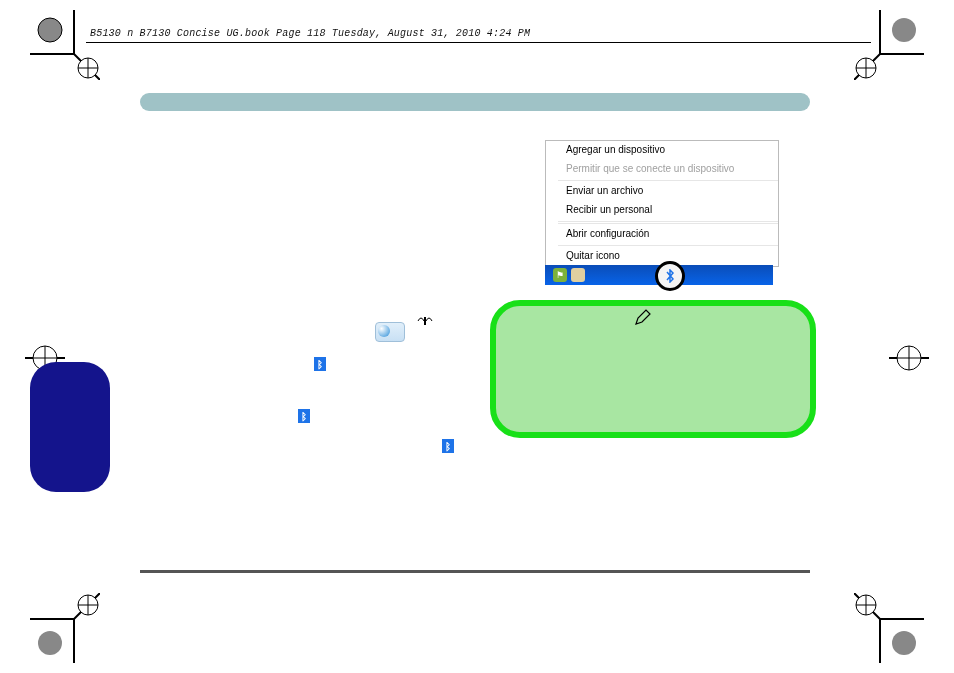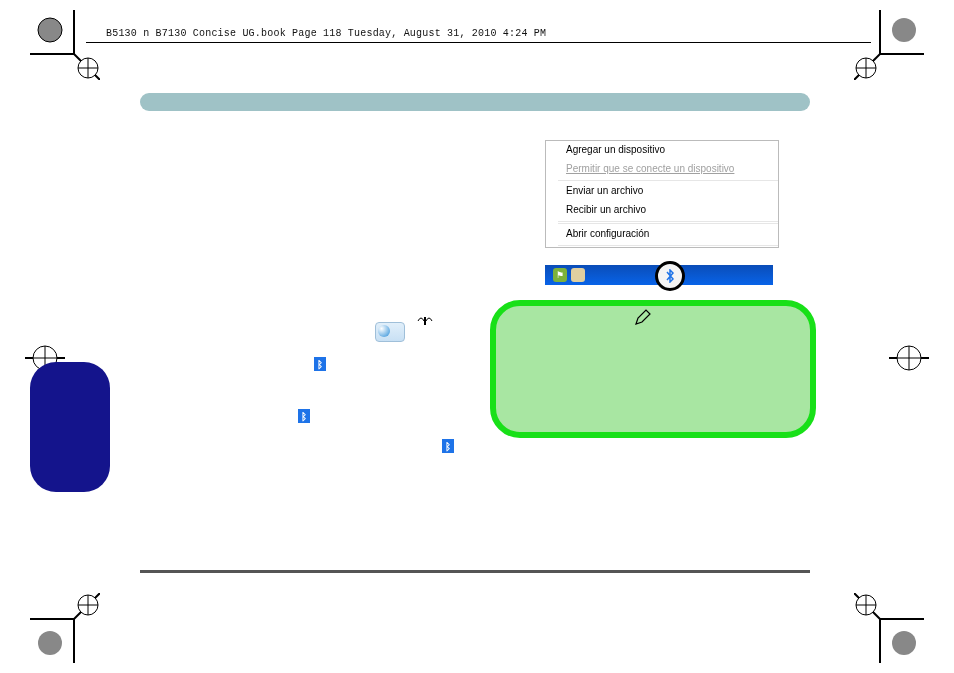--- a/index.html
+++ b/index.html
@@ -29,25 +29,26 @@
     position: absolute;
     width: 40px;
     height: 60px;
   }
   .side-mark.left { top: 328px; left: 25px; }
   .side-mark.right { top: 328px; right: 25px; }
 
   .header-text {
     position: absolute;
     top: 28px;
-    left: 106px;
+    left: 90px;
     font-family: "Courier New", monospace;
     font-size: 10px;
     color: #111;
     letter-spacing: 0.2px;
+    font-style: italic;
   }
   .header-rule {
     position: absolute;
     top: 42px;
     left: 86px;
     width: 785px;
     height: 1px;
     background: #000;
   }
 
@@ -71,21 +72,21 @@
     border: 1px solid #bbb;
     font-size: 10px;
     color: #000;
     padding-left: 12px;
   }
   .bt-menu .row {
     padding: 3px 8px;
     border-bottom: 1px solid transparent;
     line-height: 12px;
   }
-  .bt-menu .row.dim { color: #a0a0a0; text-decoration: underline; }
+  .bt-menu .row.dim { color: #a0a0a0; }
   .bt-menu .row.bold { font-weight: bold; }
   .bt-menu .sep { border-top: 1px solid #e6e6e6; margin: 1px 0; height: 0; }
 
   .taskbar {
     position: absolute;
     top: 265px;
     left: 545px;
     width: 220px;
     height: 20px;
     background: linear-gradient(#0a4db8, #0863e8);
@@ -270,25 +271,26 @@
 <div class="header-text">B5130 n B7130 Concise UG.book  Page 118  Tuesday, August 31, 2010  4:24 PM</div>
 <div class="header-rule"></div>
 
 <div class="blue-bar"></div>
 
 <div class="bt-menu">
   <div class="row">Agregar un dispositivo</div>
   <div class="row dim">Permitir que se conecte un dispositivo</div>
   <div class="sep"></div>
   <div class="row">Enviar un archivo</div>
-  <div class="row">Recibir un archivo</div>
+  <div class="row">Recibir un personal</div>
   <div class="sep"></div>
   <div class="sep"></div>
   <div class="row">Abrir configuración</div>
   <div class="sep"></div>
+  <div class="row">Quitar icono</div>
 </div>
 
 <div class="taskbar">
   <div class="tray green">⚑</div>
   <div class="tray tan"></div>
 </div>
 
 <div class="bt-circle-wrap">
   <svg width="12" height="14" viewBox="0 0 12 14">
     <path d="M3 3 L9 10 L6 13 L6 1 L9 4 L3 11" stroke="#1e73e8" stroke-width="1.5" fill="none"></path>

